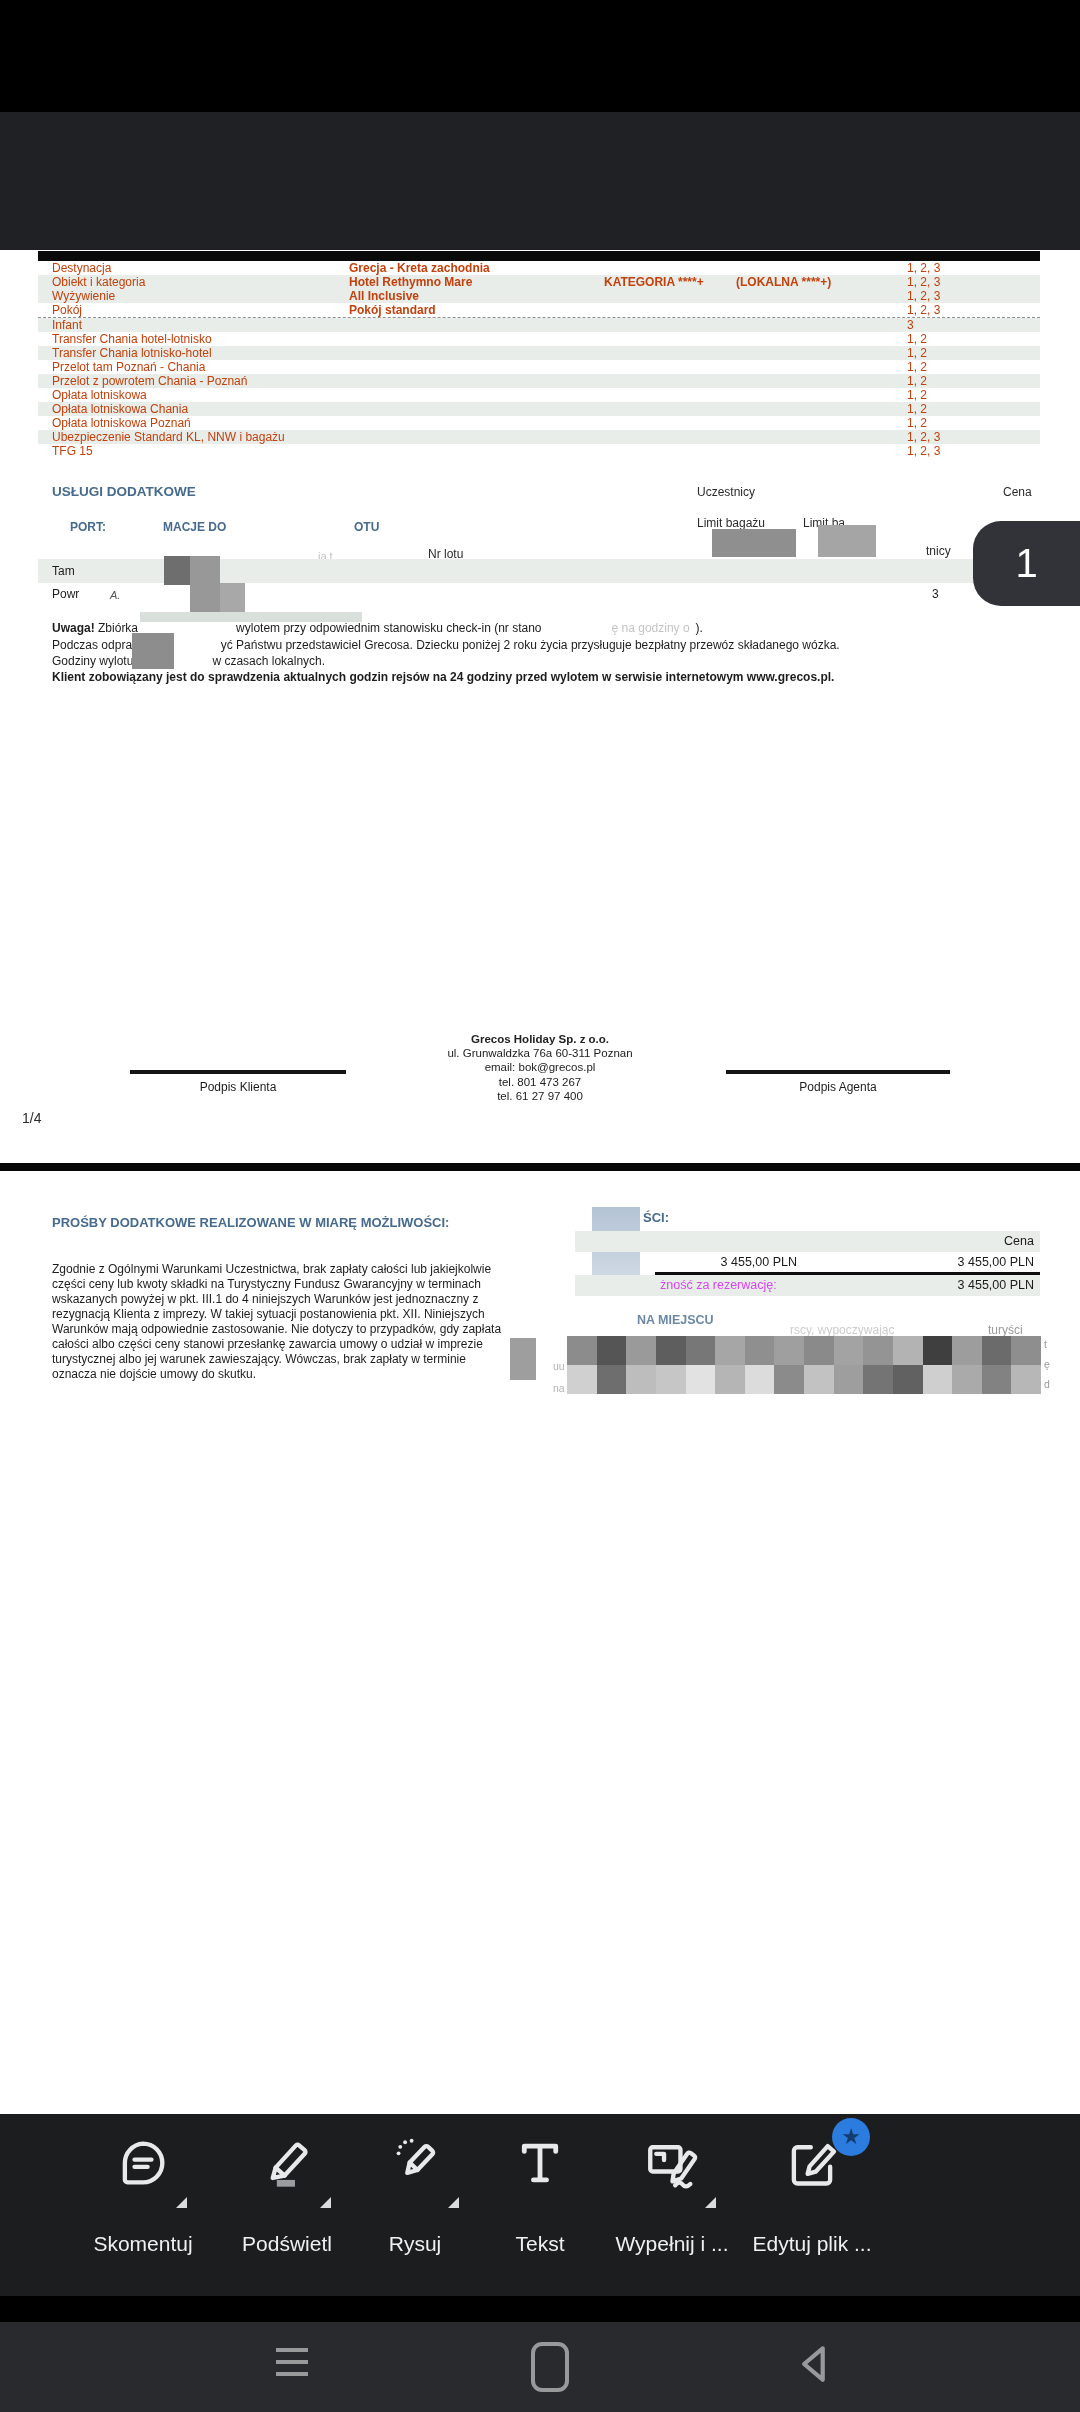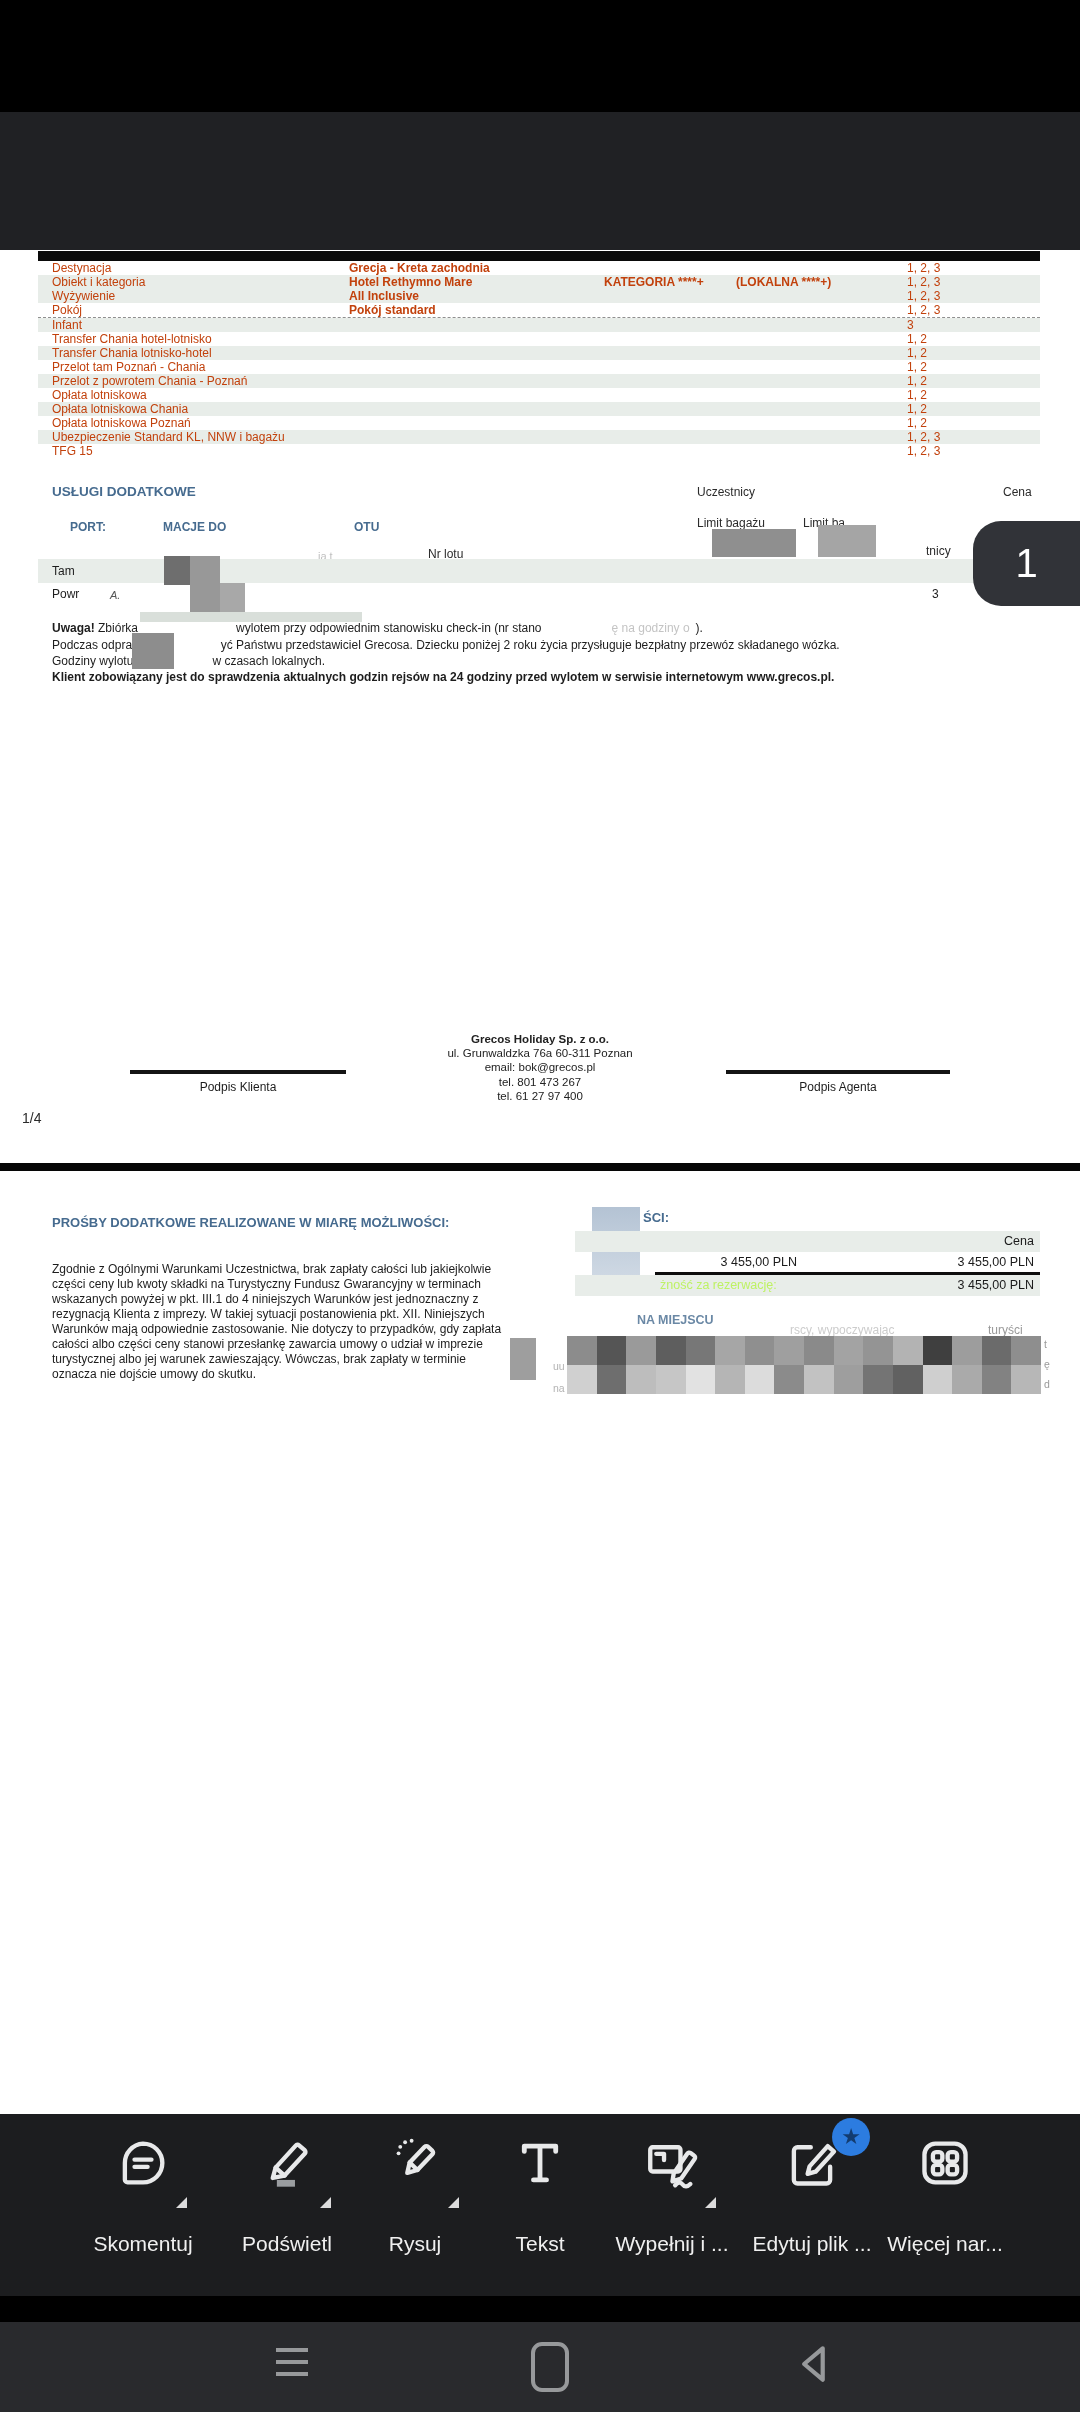--- a/index.html
+++ b/index.html
@@ -310,21 +310,21 @@
   <div class="abs redact" style="left:592px;top:1207px;width:48px;height:82px;background:linear-gradient(180deg,#b4c3d4,#d3dce6);"></div>
   <div class="abs blue-h nowrap" style="left:643px;top:1210px;font-size:13px;">ŚCI:</div>
 
   <div class="abs tintband" style="left:575px;top:1231px;width:465px;height:21px;"></div>
   <div class="abs nowrap" style="left:748px;top:1234px;font-size:12.5px;color:#1b1b1b;margin-top:40px;">Dopłata</div>
   <div class="abs nowrap" style="left:1004px;top:1234px;font-size:12.5px;color:#1b1b1b;">Cena</div>
   <div class="abs num-right" style="left:647px;top:1255px;">3 455,00 PLN</div>
   <div class="abs num-right" style="left:884px;top:1255px;">3 455,00 PLN</div>
   <div class="abs" style="left:655px;top:1272px;width:385px;height:3px;background:#0d0d0d;"></div>
   <div class="abs tintband" style="left:575px;top:1275px;width:465px;height:21px;"></div>
-  <div class="abs nowrap" style="left:660px;top:1278px;font-size:12.5px;color:#bef264;">żność za rezerwację:</div>
+  <div class="abs nowrap" style="left:660px;top:1278px;font-size:12.5px;color:#d946ef;">żność za rezerwację:</div>
   <div class="abs num-right" style="left:884px;top:1278px;">3 455,00 PLN</div>
 
   <div class="abs blue-h nowrap" style="left:637px;top:1313px;font-size:12.5px;opacity:.8;">NA MIEJSCU</div>
   <div class="abs nowrap" style="left:790px;top:1323px;font-size:12px;color:#cccccc;">rscy, wypoczywając</div>
   <div class="abs nowrap" style="left:988px;top:1323px;font-size:12px;color:#999;">turyści</div>
 
   <div class="abs" style="left:567px;top:1336px;width:474px;">
     <div class="mosaic-row">
 
     <div class="mcell" style="background: rgb(140, 140, 140);"></div>
@@ -444,33 +444,20 @@
         <span>
       <svg viewBox="0 0 24 24" fill="none" stroke="#e8e9ea" stroke-width="1.8" stroke-linecap="round" stroke-linejoin="round">
             <path d="M19.5 13.5 V19 a1.5 1.5 0 0 1 -1.5 1.5 H6 A1.5 1.5 0 0 1 4.5 19 V7 A1.5 1.5 0 0 1 6 5.5 h5.5"></path>
             <path d="M11 13.4 L18.5 5 l2.6 2.3 L13.5 15.6 l-3.3 .9 Z"></path>
           </svg></span>
       <span class="star-badge">★</span>
     </div>
     <div class="bt-label">Edytuj plik ...</div>
   </div>
 
-  <div class="bt-item" style="left:875px;">
-    <div class="bt-icon">
-        <span>
-      <svg viewBox="0 0 24 24" fill="none" stroke="#e8e9ea" stroke-width="1.8">
-            <rect x="3.5" y="4" width="17" height="16" rx="4.5"></rect>
-            <rect x="7" y="7.5" width="3.9" height="3.9" rx="1.3"></rect>
-            <rect x="13.1" y="7.5" width="3.9" height="3.9" rx="1.3"></rect>
-            <rect x="7" y="12.8" width="3.9" height="3.9" rx="1.3"></rect>
-            <rect x="13.1" y="12.8" width="3.9" height="3.9" rx="1.3"></rect>
-          </svg></span>
-    </div>
-    <div class="bt-label">Więcej nar...</div>
-  </div>
 
   <div class="abs blackgap"></div>
 
   <div class="abs navbar">
     <div class="abs nav-lines" style="left:276px;top:26px;">
       <div></div>
         <div></div>
         <div style="margin-bottom:0;"></div>
     </div>
     <div class="abs nav-home" style="left:531px;top:20px;"></div>

